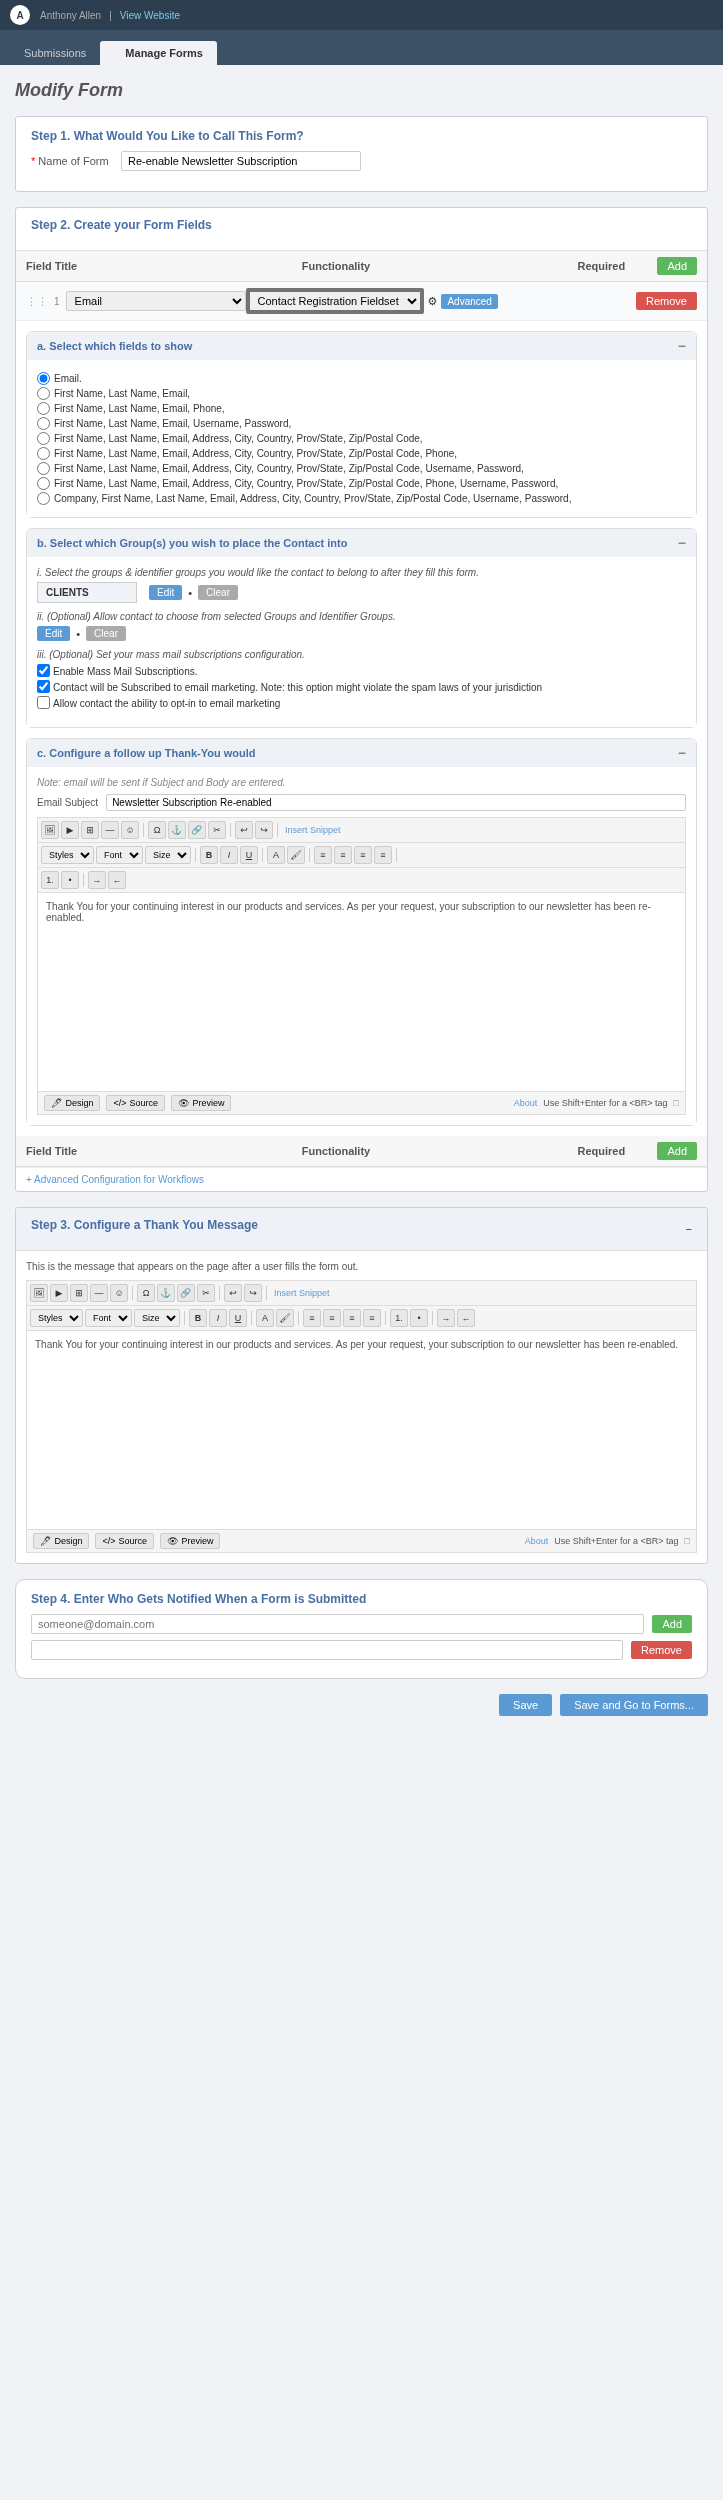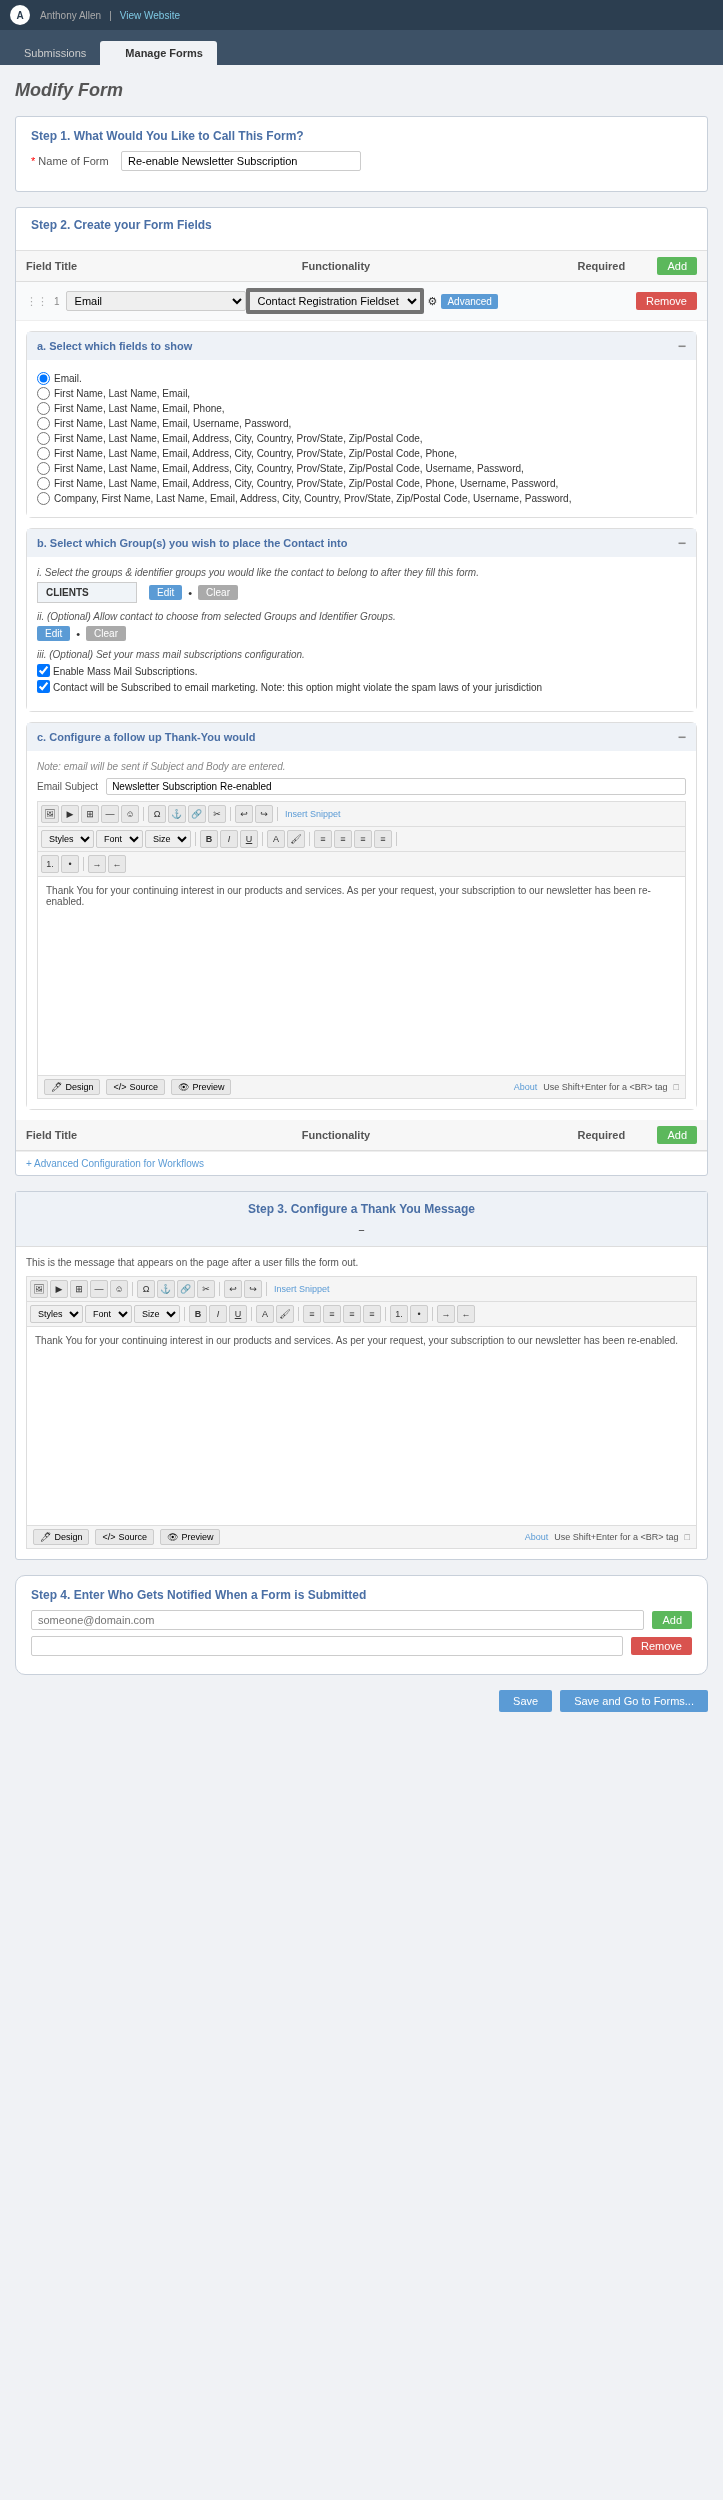--- a/index.html
+++ b/index.html
@@ -88,21 +88,21 @@
 
     .editor-content { border: 1px solid #ddd; min-height: 120px; padding: 8px; font-size: 10px; color: #555; background: #fff; }
 
     .editor-footer { background: #f5f5f5; border: 1px solid #ddd; border-top: none; padding: 3px 6px; display: flex; align-items: center; gap: 6px; }
     .editor-footer-btn { background: #e8e8e8; border: 1px solid #ccc; padding: 2px 6px; font-size: 9px; border-radius: 2px; cursor: pointer; display: flex; align-items: center; gap: 3px; }
     .editor-footer-link { font-size: 9px; color: #5b9bd5; cursor: pointer; margin-left: auto; }
     .editor-footer-note { font-size: 9px; color: #555; }
 
     
     .section3-card { background: #fff; border: 1px solid #c8d0da; border-radius: 3px; margin-bottom: 15px; }
-    .section3-header { padding: 10px 15px; background: #eef2f7; border-bottom: 1px solid #ddd; display: flex; justify-content: space-between; align-items: center; flex-direction: column; }
+    .section3-header { padding: 10px 15px; background: #eef2f7; border-bottom: 1px solid #ddd; display: flex; justify-content: space-between; align-items: center; }
 
     
     .step4-card { background: #fff; border: 1px solid #c8d0da; border-radius: 10px; margin-bottom: 15px; padding: 12px 15px; }
     .step4-row { display: flex; align-items: center; gap: 8px; margin-bottom: 6px; }
     .step4-row input { border: 1px solid #ccc; padding: 3px 6px; font-size: 11px; flex: 1; border-radius: 2px; }
 
     
     .bottom-actions { display: flex; justify-content: flex-end; gap: 8px; margin-bottom: 15px; }
     .btn-save { background: #5b9bd5; color: #fff; border: none; padding: 5px 14px; font-size: 11px; border-radius: 2px; cursor: pointer; }
     .btn-save-go { background: #5b9bd5; color: #fff; border: none; padding: 5px 14px; font-size: 11px; border-radius: 2px; cursor: pointer; }
@@ -251,20 +251,24 @@
 
         <div class="group-section">
           <div class="group-label">iii. (Optional) Set your mass mail subscriptions configuration.</div>
           <div class="check-row">
             <input type="checkbox" checked="" style="">
             <span>Enable Mass Mail Subscriptions.</span>
           </div>
           <div class="check-row">
             <input type="checkbox" checked="" style="">
             <span>Contact will be Subscribed to email marketing. Note: this option might violate the spam laws of your jurisdiction</span>
+          </div>
+          <div class="check-row">
+            <input type="checkbox" style="">
+            <span>Allow contact the ability to opt-in to email marketing</span>
           </div>
         </div>
       </div>
     </div>
 
     <div class="panel">
       <div class="panel-header">
         <span>c. Configure a follow up Thank-You would</span>
         <span class="toggle-icon">−</span>
       </div>

